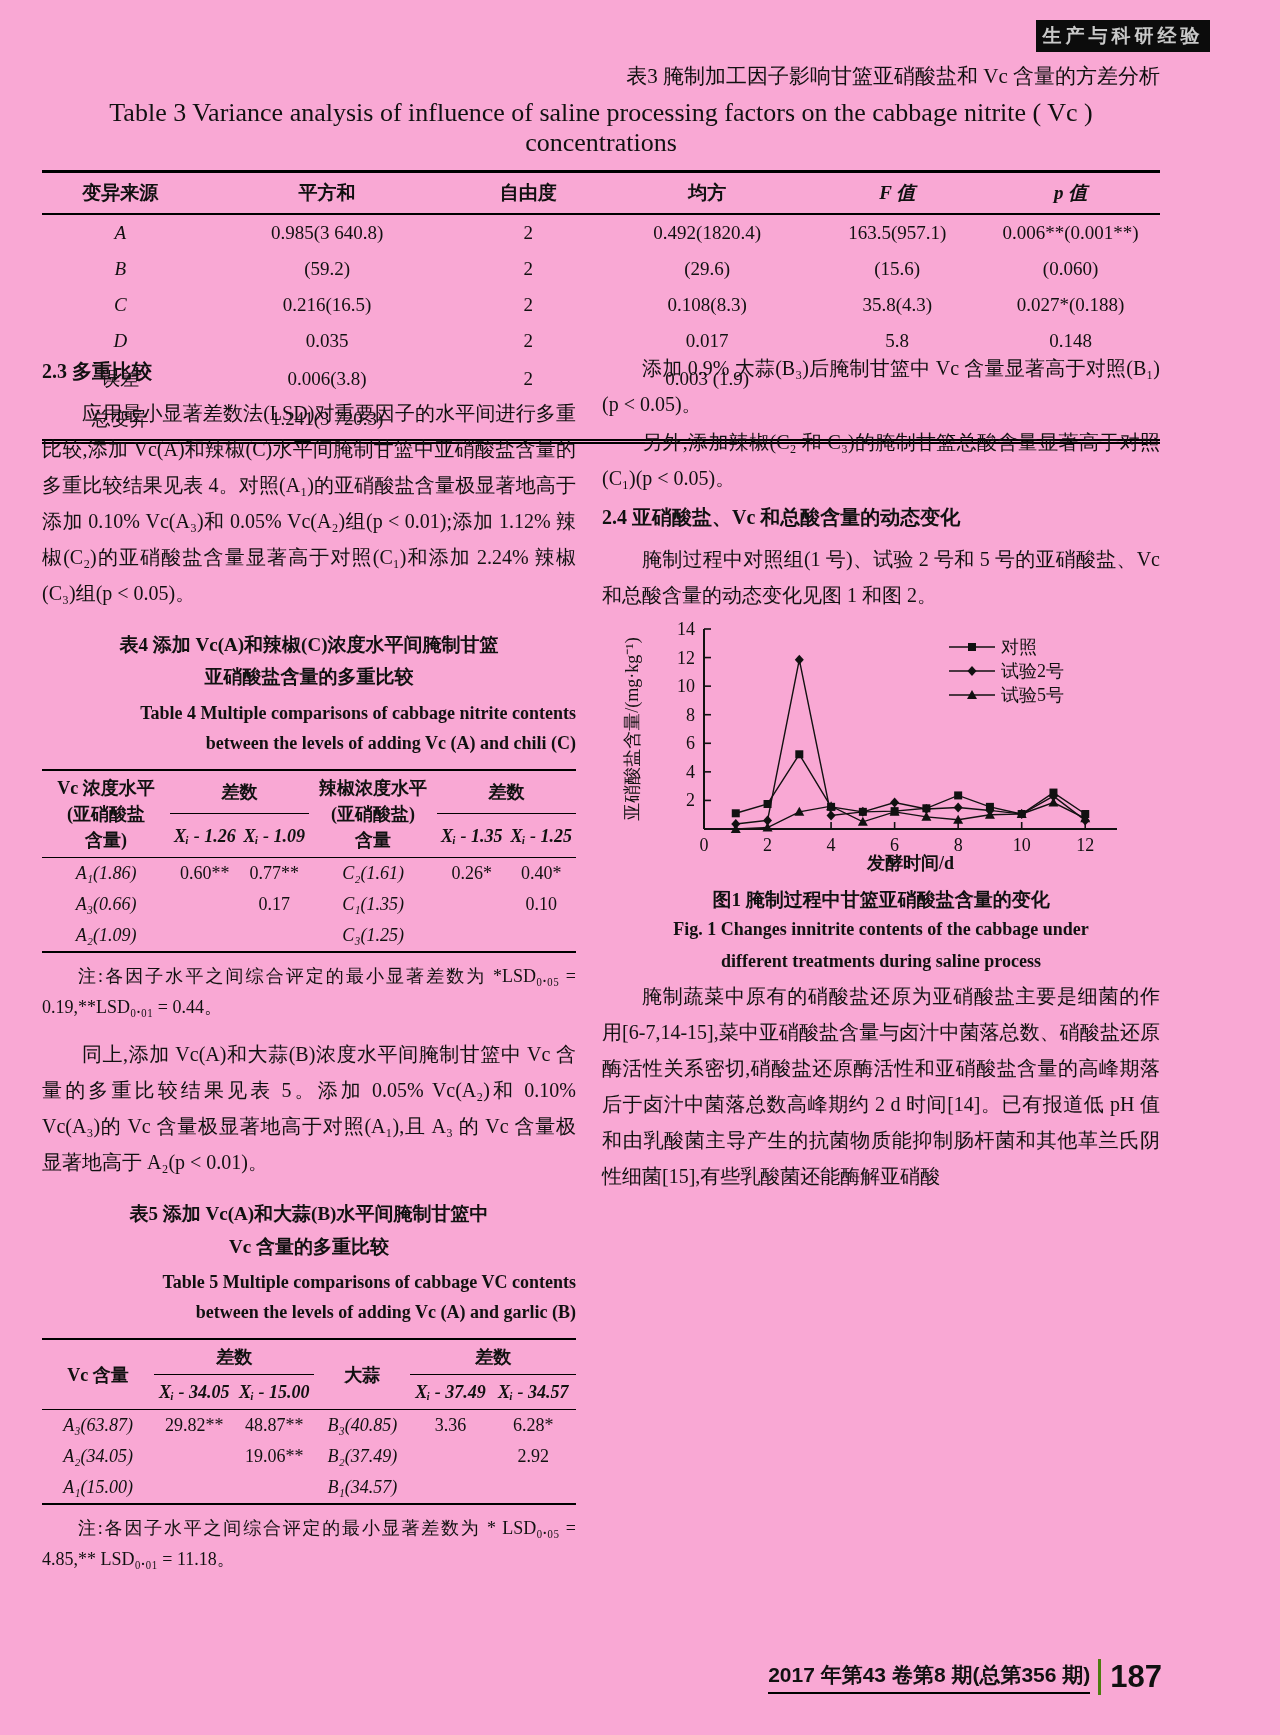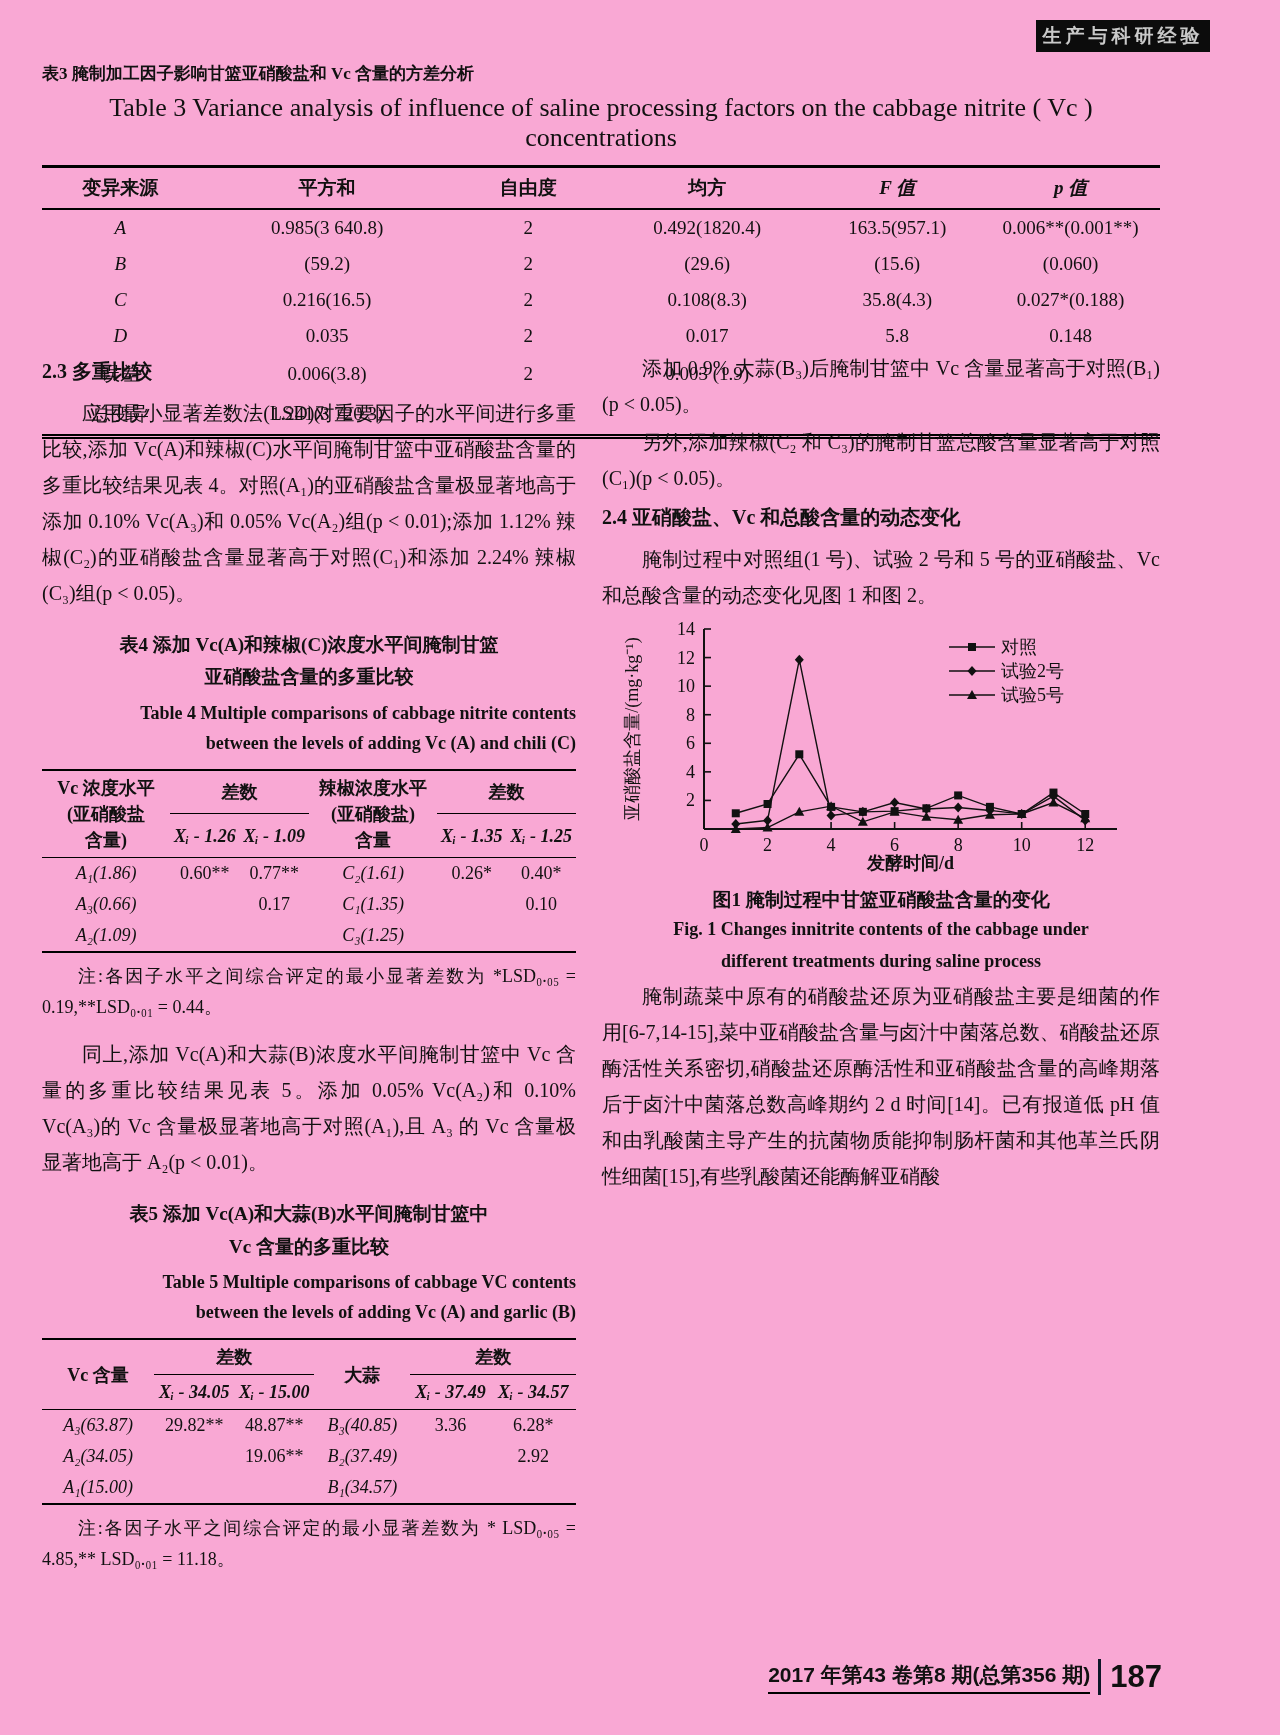--- a/index.html
+++ b/index.html
@@ -5,21 +5,21 @@
   html,body { margin:0; padding:0; background:#d9d9d9; }
   .page { position:relative; width:1280px; height:1735px; background:#f9a8d4;
           font-family:"Liberation Serif", serif; color:#111; overflow:hidden; }
 
   .badge { position:absolute; top:20px; left:1036px; width:174px; height:32px;
            background:#0c0c0c; color:#c9c9c9; display:flex; align-items:center;
            justify-content:center; font-size:19px; font-weight:bold; letter-spacing:4px;
            font-family:"Liberation Sans", sans-serif; }
 
   .t3-block { position:absolute; top:62px; left:42px; width:1118px; }
-  .t3-title-zh { text-align:left; font-weight:bold; font-size:17px; }
+  .t3-title-zh { text-align:right; font-weight:normal; font-size:21px; }
   .t3-title-en { text-align:center; font-weight:normal; font-size:26px; margin-top:8px; }
   table.t3 { width:100%; border-collapse:collapse; margin-top:12px; font-size:19px;
              border-top:3px solid #000; border-bottom:5px double #000; }
   table.t3 th { border-bottom:2px solid #000; font-weight:bold; padding:7px 4px; }
   table.t3 td { padding:7px 4px; text-align:center; }
   table.t3 th { text-align:center; }
   td.ital, th.ital { font-style:italic; }
   .t3-note { font-size:18px; margin-top:10px; text-indent:2em; }
 
   .cols { position:absolute; top:350px; left:42px; width:1118px; display:flex; gap:26px; }
@@ -42,21 +42,21 @@
   table.cmp td { padding:5px 2px; text-align:center; }
   .tbl-note { font-size:18px; line-height:1.7; margin-top:8px; text-align:justify; text-indent:2em; }
 
   .figure { margin:8px 0 4px 18px; }
   .fig-cap-zh { text-align:center; font-weight:bold; font-size:19px; margin-top:10px; }
   .fig-cap-en { text-align:center; font-weight:bold; font-size:18px; line-height:1.8; white-space:pre-line; }
 
   .footer { position:absolute; right:118px; bottom:40px; display:flex; align-items:center;
             font-family:"Liberation Sans", sans-serif; }
   .footer .issue { font-weight:bold; font-size:21px; border-bottom:2.5px solid #000; padding-bottom:3px; }
-  .footer .pagenum { font-weight:bold; font-size:31px; border-left:3px solid #0f172a;
+  .footer .pagenum { font-weight:bold; font-size:31px; border-left:3px solid #4d7c0f;
                      margin-left:8px; padding-left:9px; }
 </style>
 </head>
 <body>
 
 <div class="page">
 
   <div class="badge">生产与科研经验</div>
 
   <div class="t3-block">

